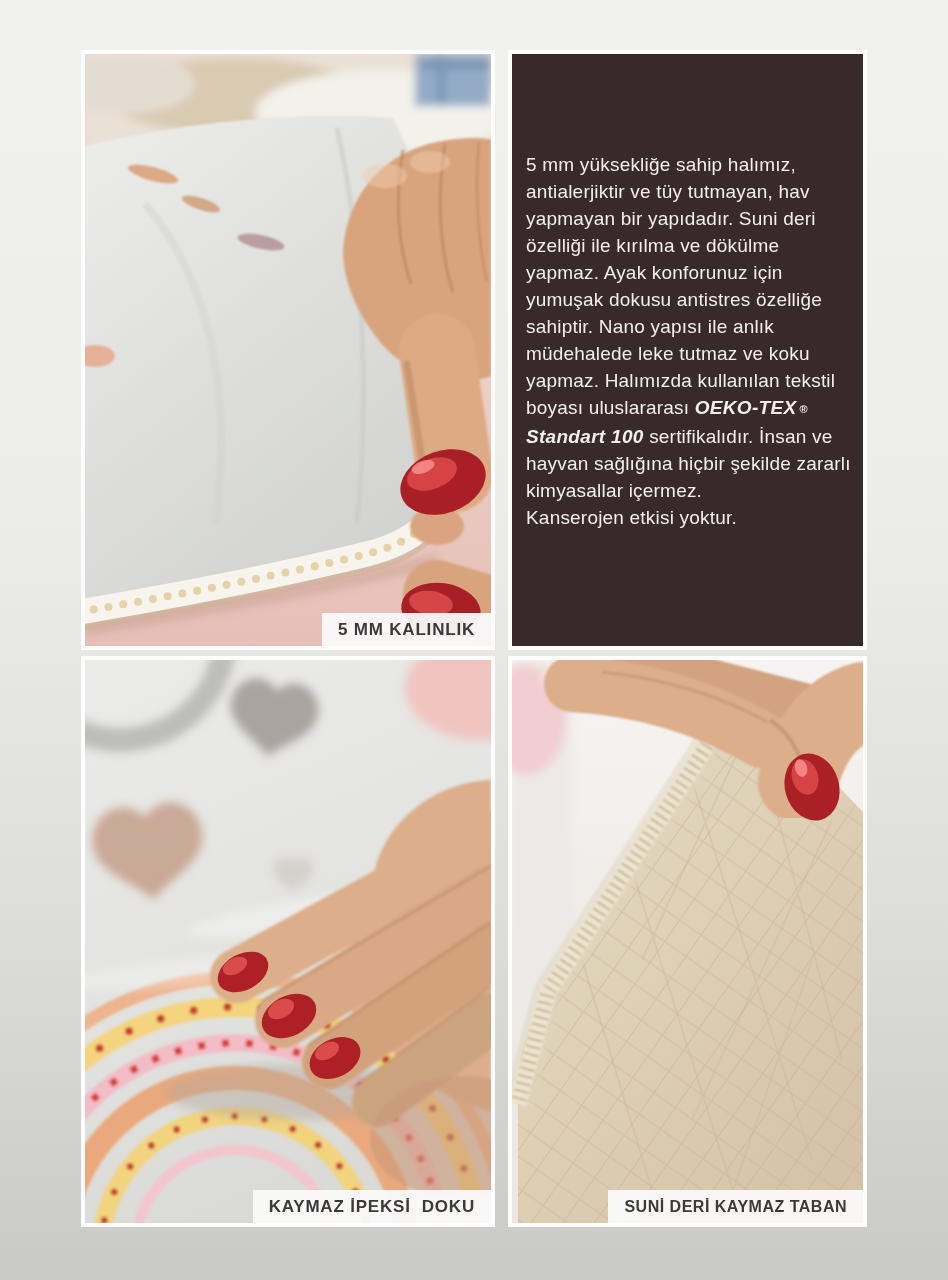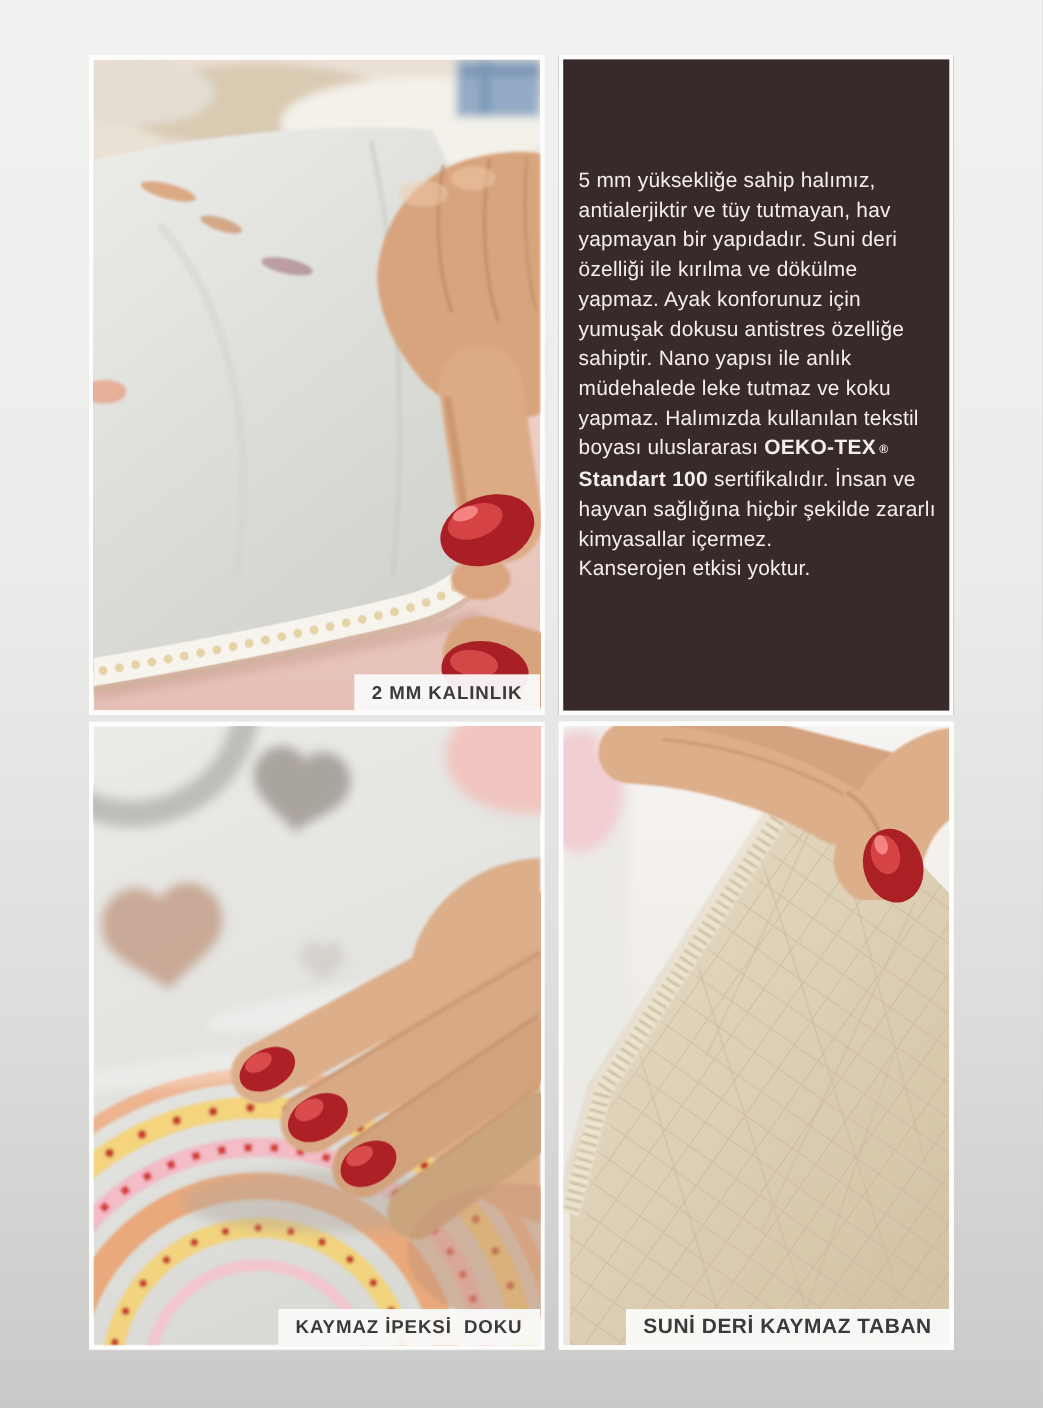--- a/index.html
+++ b/index.html
@@ -12,26 +12,26 @@
   .panel-thickness{left:81px;top:50px;width:414px;height:600px;}
   .panel-info{left:508px;top:50px;width:359px;height:600px;background:#38292a;}
   .panel-texture{left:81px;top:656px;width:414px;height:571px;}
   .panel-backing{left:508px;top:656px;width:359px;height:571px;}
   .panel svg{display:block;width:100%;height:100%;}
   .caption{
     position:absolute;right:0;bottom:0;background:rgba(250,250,249,0.95);
     color:#3a3a3a;font-weight:bold;font-size:17px;letter-spacing:0.8px;
     height:33px;line-height:33px;padding:0 16px;white-space:pre;
   }
-  .caption-backing{font-size:19px;letter-spacing:0.5px;}
+  .caption-backing{font-size:16px;letter-spacing:0.5px;}
   .info-text{
     padding:97px 10px 0 14px;margin:0;color:#f2efec;
     font-size:19px;line-height:27px;letter-spacing:0.2px;width:328px;
   }
-  .info-text b{font-weight:700;letter-spacing:0.3px;}
+  .info-text b{font-weight:700;letter-spacing:0.3px;font-style:italic;}
   .reg{font-size:11px;vertical-align:1px;margin-left:3px;font-weight:700;}
 </style>
 </head>
 <body>
 
 <div class="page">
 
   <figure class="panel panel-thickness" style="margin:0">
     <svg viewBox="0 0 406 592" preserveAspectRatio="none">
       <defs>
@@ -94,21 +94,21 @@
       <g>
         <ellipse cx="358" cy="428" rx="44" ry="31" fill="#aa1f26" transform="rotate(-20 358 428)"></ellipse>
         <ellipse cx="347" cy="420" rx="26" ry="15" fill="#dd4a4a" transform="rotate(-20 347 420)" opacity="0.85"></ellipse>
         <ellipse cx="338" cy="413" rx="12" ry="6" fill="#ff9f9d" transform="rotate(-20 338 413)" opacity="0.7"></ellipse>
       </g>
       <g>
         <ellipse cx="356" cy="556" rx="40" ry="27" fill="#a81f26" transform="rotate(8 356 556)"></ellipse>
         <ellipse cx="346" cy="549" rx="22" ry="12" fill="#dd5150" transform="rotate(8 346 549)" opacity="0.8"></ellipse>
       </g>
     </svg>
-    <figcaption class="caption">2 MM KALINLIK</figcaption>
+    <figcaption class="caption">5 MM KALINLIK</figcaption>
   </figure>
 
   <section class="panel panel-info">
     <p class="info-text"><span>5 mm yüksekliğe sahip halımız, antialerjiktir ve tüy tutmayan, hav yapmayan bir yapıdadır. Suni deri özelliği ile kırılma ve dökülme yapmaz. Ayak konforunuz için yumuşak dokusu antistres özelliğe sahiptir. Nano yapısı ile anlık müdehalede leke tutmaz ve koku yapmaz. Halımızda kullanılan tekstil boyası uluslararası </span><b>OEKO-TEX</b><span class="reg">®</span> <b>Standart 100</b><span> sertifikalıdır. İnsan ve hayvan sağlığına hiçbir şekilde zararlı kimyasallar içermez.</span><br><span>Kanserojen etkisi yoktur.</span></p>
   </section>
 
   <figure class="panel panel-texture" style="margin:0">
     <svg viewBox="0 0 406 563" preserveAspectRatio="none">
       <defs>
         <linearGradient id="x_bg" x1="0" y1="0" x2="0.3" y2="1">

